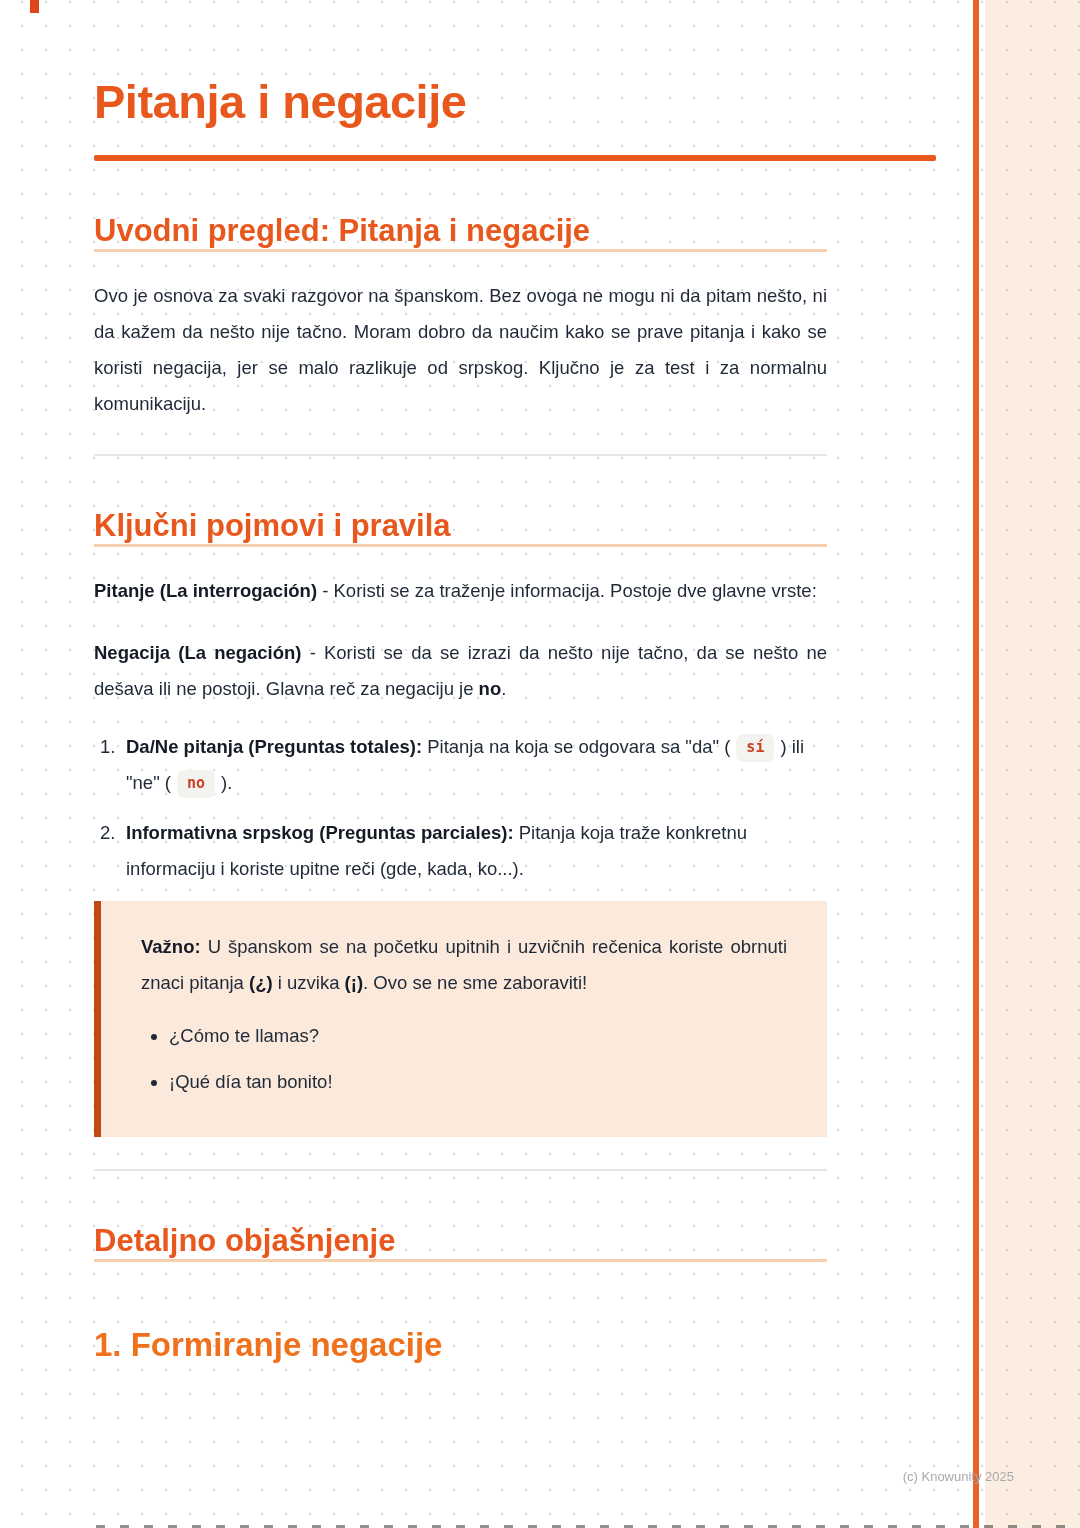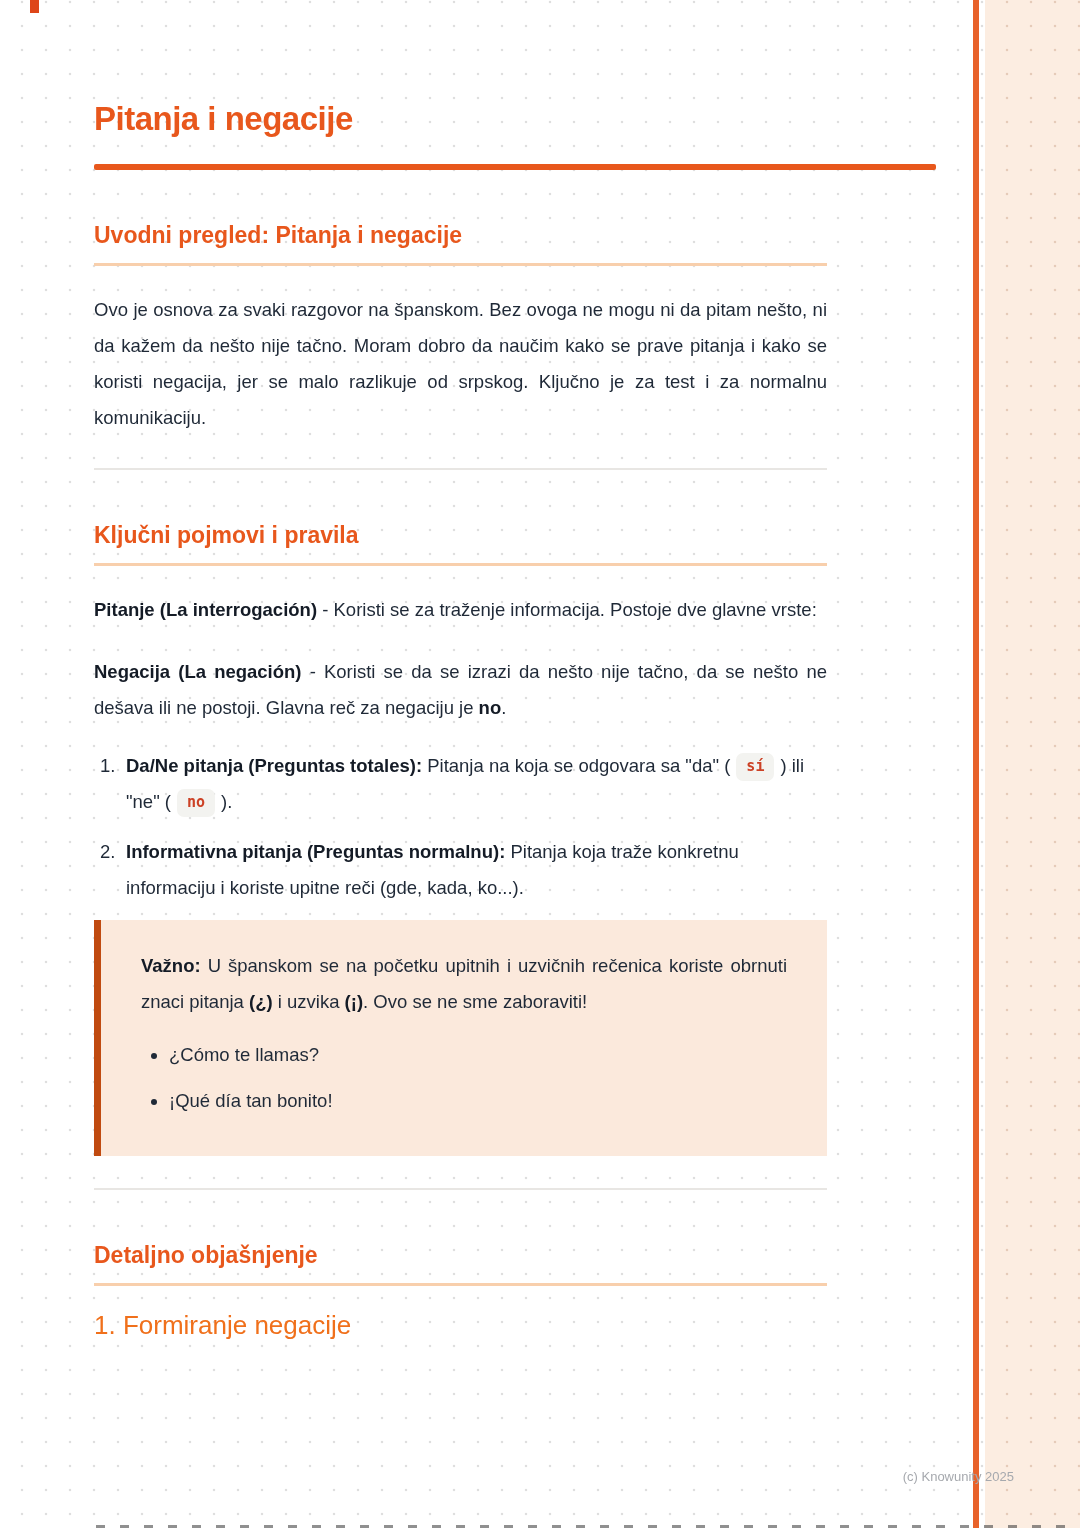--- a/index.html
+++ b/index.html
@@ -37,33 +37,32 @@
   .bottom-edge {
     position:absolute; left:96px; right:0; bottom:0; height:3px;
     background: repeating-linear-gradient(to right, rgba(70,70,70,0.6) 0 9px, transparent 9px 24px);
     z-index:2;
   }
 
   .content { position:absolute; left:94px; top:0; width:842px; z-index:2; }
   .narrow { width:733px; }
 
   h1.page-title {
-    margin-top:100px;
-    font-size:33px; font-weight:800; letter-spacing:-0.5px;
+    margin-top:74px;
+    font-size:47px; font-weight:800; letter-spacing:-0.5px;
     color:#E8571C;
   }
   .title-rule {
     margin-top:26px; width:842px; height:6px;
     background:#E8571C; border-radius:2px;
   }
 
   h2.section-heading {
     margin-top:52px;
-    font-size:23px; font-weight:800; color:#E8571C;
-    padding-bottom:14px;
+    font-size:31px; font-weight:800; color:#E8571C;
     border-bottom:3px solid #F8CFAC;
   }
 
   p.body {
     margin-top:26px;
     font-size:18.5px; line-height:36px;
     text-align:justify;
     color:#1F2937;
   }
   strong { font-weight:700; color:#141B26; }
@@ -97,22 +96,22 @@
     margin-top:6px; width:733px;
     background:#FBE9DC;
     border-left:7px solid #C04A10;
     padding:28px 40px 38px 40px;
   }
   .callout p.body { margin-top:0; }
   .callout ul { margin-top:18px; padding-left:28px; list-style:disc; }
   .callout li { font-size:18.5px; line-height:34px; margin-top:12px; color:#1F2937; }
 
   h3.sub-heading {
-    margin-top:24px;
-    font-size:26px; font-weight:400; color:#F0701B;
+    margin-top:64px;
+    font-size:33px; font-weight:700; color:#F0701B;
   }
 
   .footer {
     position:absolute; right:66px; bottom:44px;
     font-size:13px; color:#A6A9AE;
     z-index:3;
   }
 </style>
 </head>
 <body>
@@ -134,21 +133,21 @@
   <hr class="divider">
 
   <h2 class="section-heading narrow">Ključni pojmovi i pravila</h2>
 
   <p class="body narrow"><strong>Pitanje (La interrogación)</strong><span> - Koristi se za traženje informacija. Postoje dve glavne vrste:</span></p>
 
   <p class="body narrow"><strong>Negacija (La negación)</strong><span> - Koristi se da se izrazi da nešto nije tačno, da se nešto ne dešava ili ne postoji. Glavna reč za negaciju je </span><strong>no</strong><span>.</span></p>
 
   <ol class="qlist">
     <li><span class="num">1.</span><strong>Da/Ne pitanja (Preguntas totales):</strong><span> Pitanja na koja se odgovara sa "da" (</span><span class="chip">sí</span><span>) ili "ne" (</span><span class="chip">no</span><span>).</span></li>
-    <li><span class="num">2.</span><strong>Informativna pitanja (Preguntas normalnu):</strong><span> Pitanja koja traže konkretnu informaciju i koriste upitne reči (gde, kada, ko...).</span></li>
+    <li><span class="num">2.</span><strong>Informativna srpskog (Preguntas parciales):</strong><span> Pitanja koja traže konkretnu informaciju i koriste upitne reči (gde, kada, ko...).</span></li>
   </ol>
 
   <div class="callout">
     <p class="body"><strong>Važno:</strong><span> U španskom se na početku upitnih i uzvičnih rečenica koriste obrnuti znaci pitanja </span><strong>(¿)</strong><span> i uzvika </span><strong>(¡)</strong><span>. Ovo se ne sme zaboraviti!</span></p>
     <ul>
       <li>¿Cómo te llamas?</li>
       <li>¡Qué día tan bonito!</li>
     </ul>
   </div>
 

